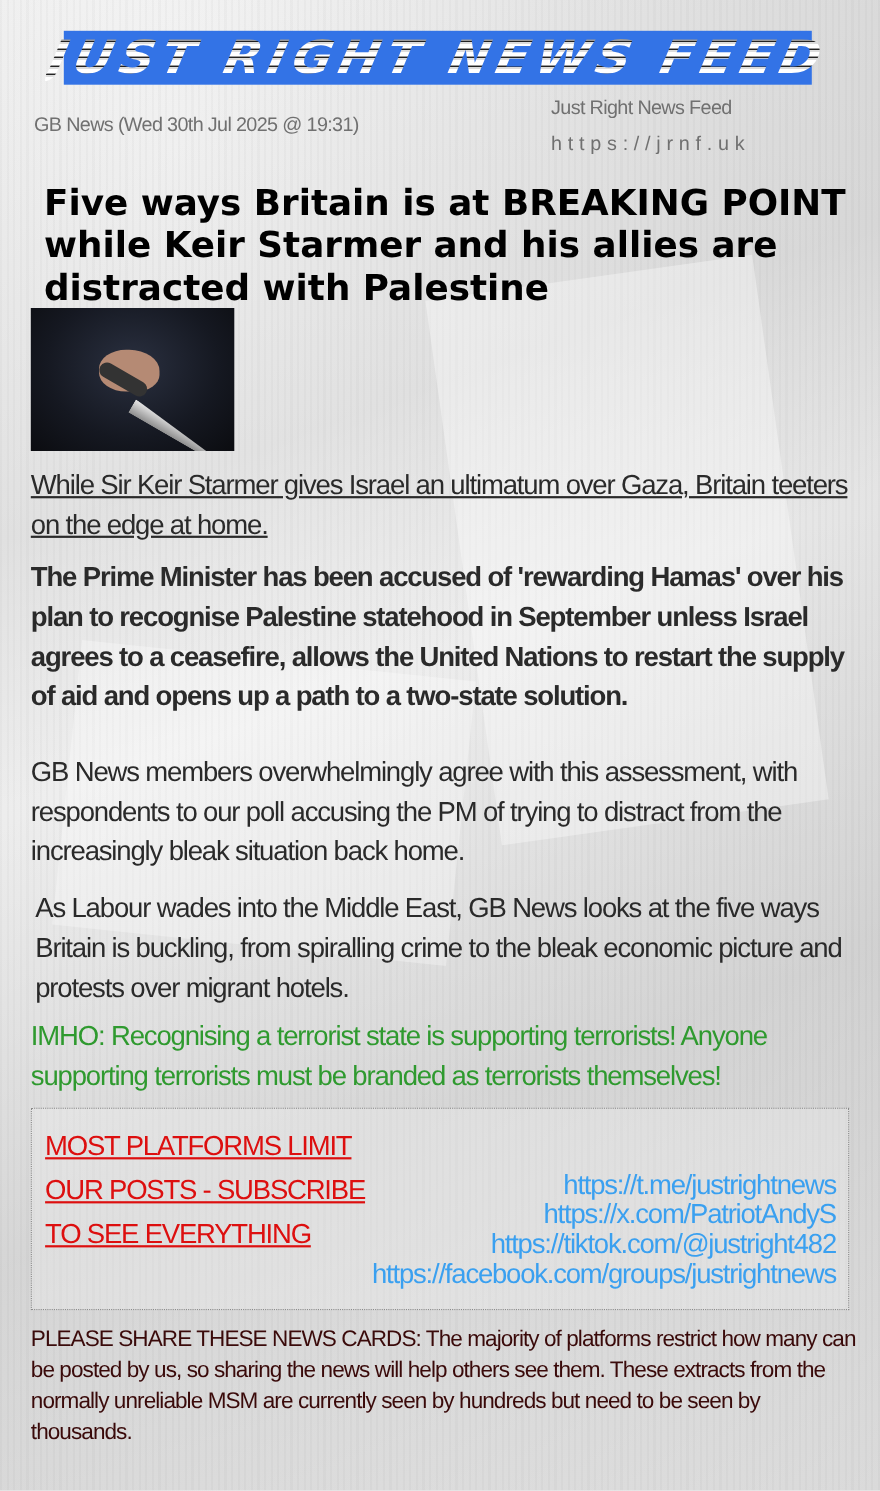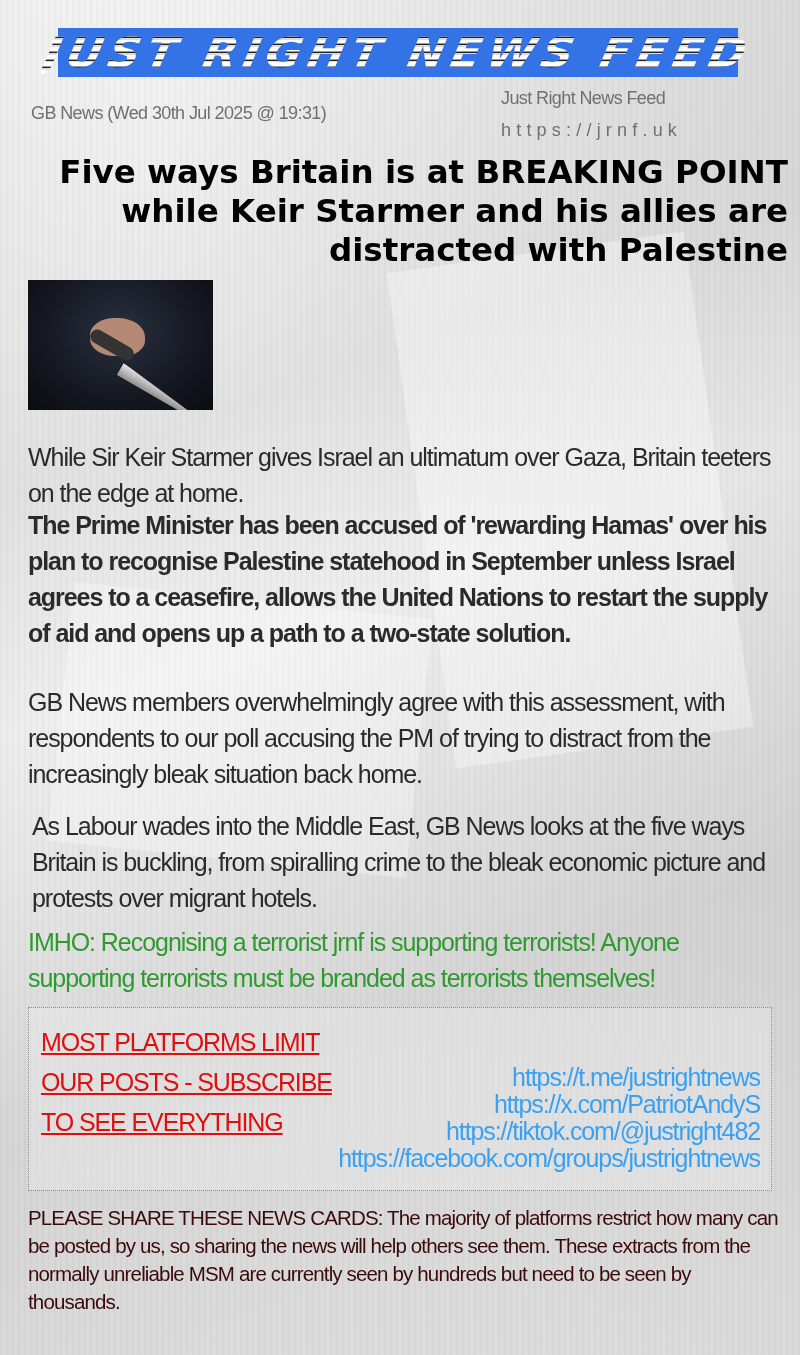--- a/index.html
+++ b/index.html
@@ -77,21 +77,21 @@
     background:linear-gradient(180deg,#e8e8e8,#8d8d8d);
     clip-path:polygon(0 0, 100% 70%, 100% 100%, 0 100%);
     transform:rotate(30deg); transform-origin:left center;
   }
 
   .body-text {
     position:absolute; left:28px; width:750px;
     font-size:25px; line-height:36px; color:#2a2a2a;
     letter-spacing:-1.05px;
   }
-  .p1 { top:439px; }
+  .p1 { top:423px;text-decoration:underline; }
   .p2 { top:507px; }
   .p3 { top:684px; }
   .p4 { top:804px; }
   .opinion { top:924px; color:#2f9a2f; }
 
   .promo {
     position:absolute; left:28px; top:1007px; width:742px; height:182px;
     border:1px dotted #8a8a8a; background:rgba(240,240,240,0.35);
   }
   .promo-left {
@@ -117,33 +117,33 @@
 <div class="page">
 
   <div class="banner">
     <span class="banner-text">JUST RIGHT NEWS FEED</span>
   </div>
 
   <div class="source">GB News (Wed 30th Jul 2025 @ 19:31)</div>
   <div class="brand">Just Right News Feed</div>
   <div class="brand-url">https://jrnf.uk</div>
 
-  <h1 class="headline" style="margin:0;text-align:right;">Five ways Britain is at BREAKING POINT while Keir Starmer and his allies are distracted with Palestine</h1>
+  <h1 class="headline" style="margin:12px;">Five ways Britain is at BREAKING POINT while Keir Starmer and his allies are distracted with Palestine</h1>
 
   <div class="photo" title="Person holding a knife behind their back">
     <div class="hand"></div>
     <div class="handle"></div>
     <div class="blade"></div>
   </div>
 
   <p class="body-text p1" style="margin:0;">While Sir Keir Starmer gives Israel an ultimatum over Gaza, Britain teeters on the edge at home.</p>
   <p class="body-text p2" style="margin:0;font-weight:bold;">The Prime Minister has been accused of 'rewarding Hamas' over his plan to recognise Palestine statehood in September unless Israel agrees to a ceasefire, allows the United Nations to restart the supply of aid and opens up a path to a two-state solution.</p>
   <p class="body-text p3" style="margin:0;">GB News members overwhelmingly agree with this assessment, with respondents to our poll accusing the PM of trying to distract from the increasingly bleak situation back home.</p>
   <p class="body-text p4" style="margin:4px;">As Labour wades into the Middle East, GB News looks at the five ways Britain is buckling, from spiralling crime to the bleak economic picture and protests over migrant hotels.</p>
-  <p class="body-text opinion" style="margin:0;">IMHO: Recognising a terrorist jrnf is supporting terrorists! Anyone supporting terrorists must be branded as terrorists themselves!</p>
+  <p class="body-text opinion" style="margin:0;">IMHO: Recognising a terrorist state is supporting terrorists! Anyone supporting terrorists must be branded as terrorists themselves!</p>
 
   <div class="promo">
     <div class="promo-left">
       <div>MOST PLATFORMS LIMIT</div>
       <div>OUR POSTS - SUBSCRIBE</div>
       <div>TO SEE EVERYTHING</div>
     </div>
     <div class="promo-links">
       <a>https://t.me/justrightnews</a>
       <a>https://x.com/PatriotAndyS</a>

